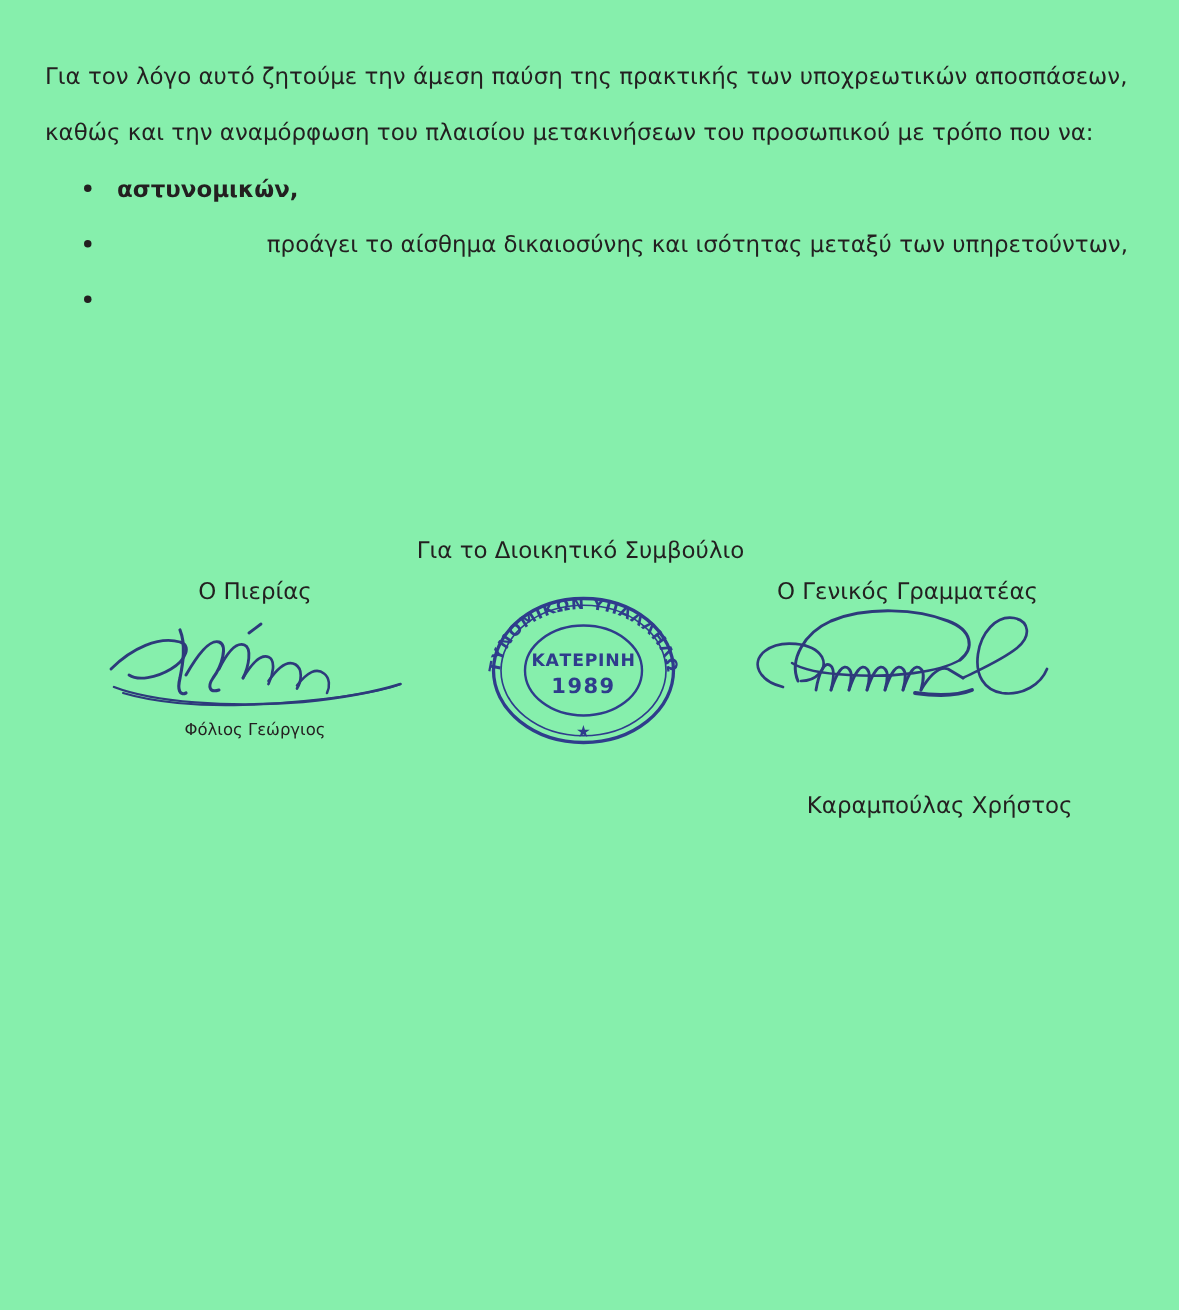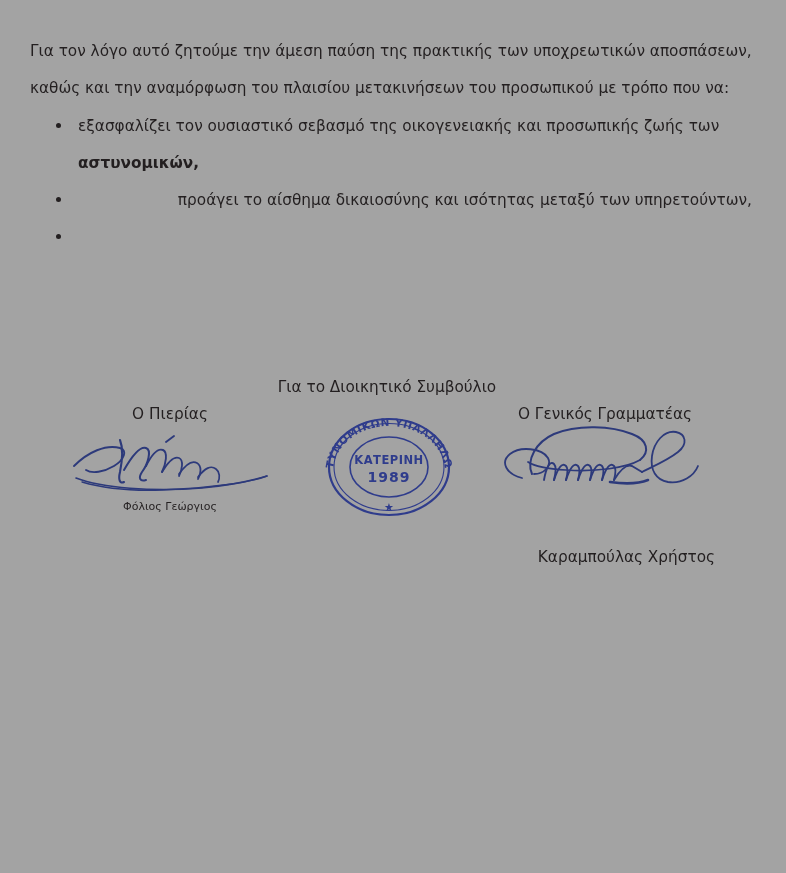--- a/index.html
+++ b/index.html
@@ -4,21 +4,21 @@
 <style>
   html, body {
     margin: 0;
     padding: 0;
     background: #ffffff;
   }
   .page {
     position: relative;
     width: 786px;
     height: 873px;
-    background: #a3a3a3;
+    background: #86efac;
     font-family: "DejaVu Sans", "Liberation Sans", sans-serif;
     overflow: hidden;
   }
   .body-text {
     position: absolute;
     left: 30px;
     width: 722px;
     color: #231f20;
     font-size: 15.3px;
     line-height: 37px;
@@ -68,21 +68,21 @@
   .bullet-item .wrap-line {
     display: block;
     text-align: left;
     font-weight: bold;
   }
 
   
   .sig-block {
     position: absolute;
     left: 0;
-    top: 378px;
+    top: 358px;
     width: 759px;
     height: 150px;
   }
   .board-heading {
     position: absolute;
     left: 0;
     top: 0;
     width: 786px;
     text-align: center;
     color: #231f20;
@@ -162,21 +162,20 @@
 <div class="page">
 
   <div class="body-text para-1">
     <div>Για τον λόγο αυτό ζητούμε την άμεση παύση της πρακτικής των υποχρεωτικών αποσπάσεων,</div>
     <div>καθώς και την αναμόρφωση του πλαισίου μετακινήσεων του προσωπικού με τρόπο που να:</div>
   </div>
 
   <ul class="bullet-list">
     <li class="bullet-item justified-full">
       <span class="bullet-dot"></span>
-      <span>εξασφαλίζει  τον  ουσιαστικό  σεβασμό  της  οικογενειακής  και  προσωπικής  ζωής  των</span>
       <span class="wrap-line">αστυνομικών,</span>
     </li>
     <li class="bullet-item plain">
       <span class="bullet-dot"></span>
       <span>προάγει το αίσθημα δικαιοσύνης και ισότητας μεταξύ των υπηρετούντων,</span>
     </li>
     <li class="bullet-item plain">
       <span class="bullet-dot"></span>
     </li>
   </ul>

